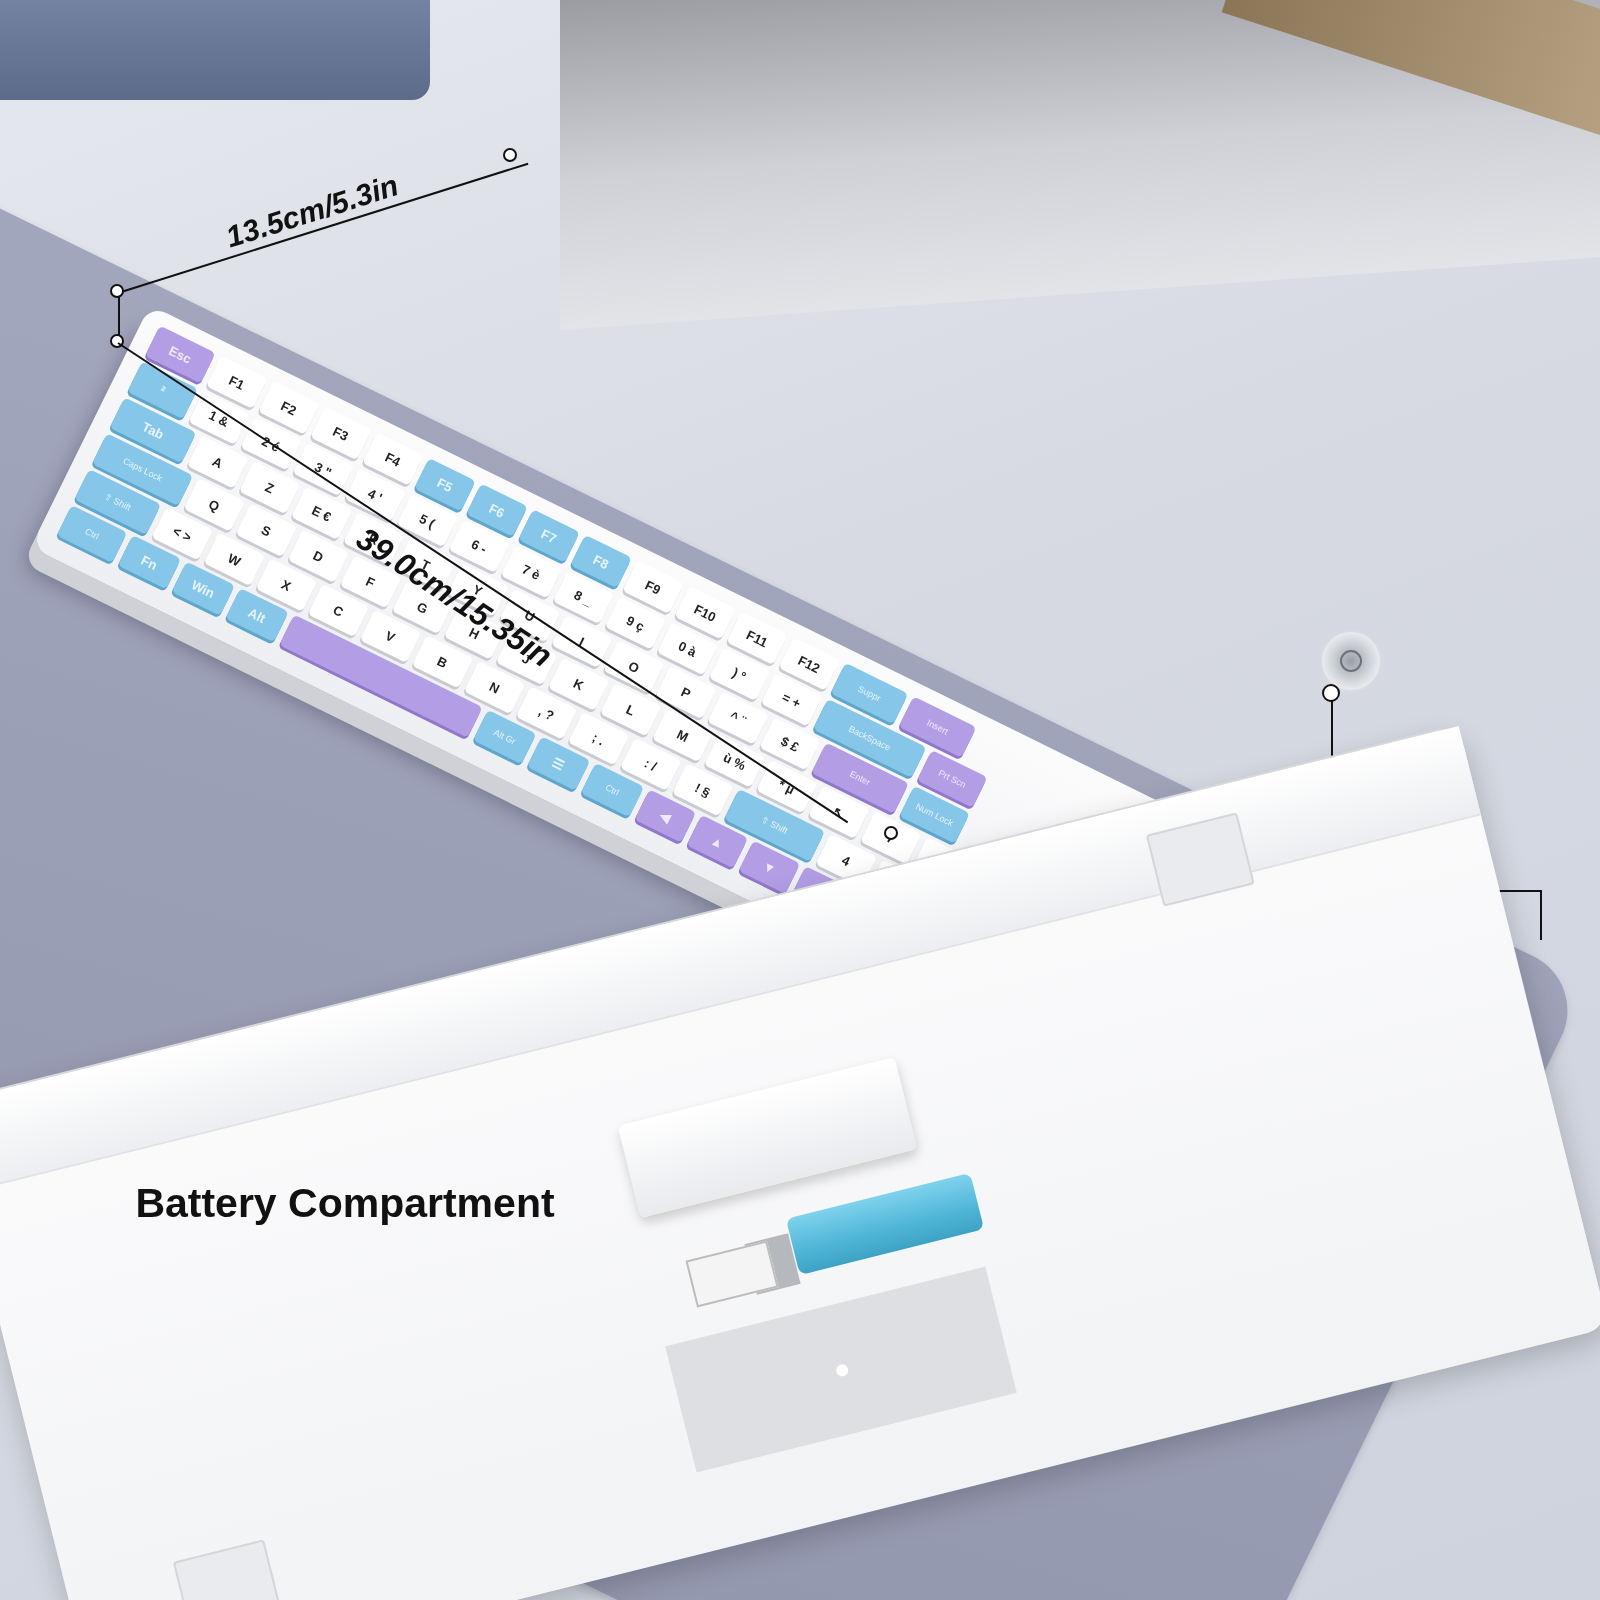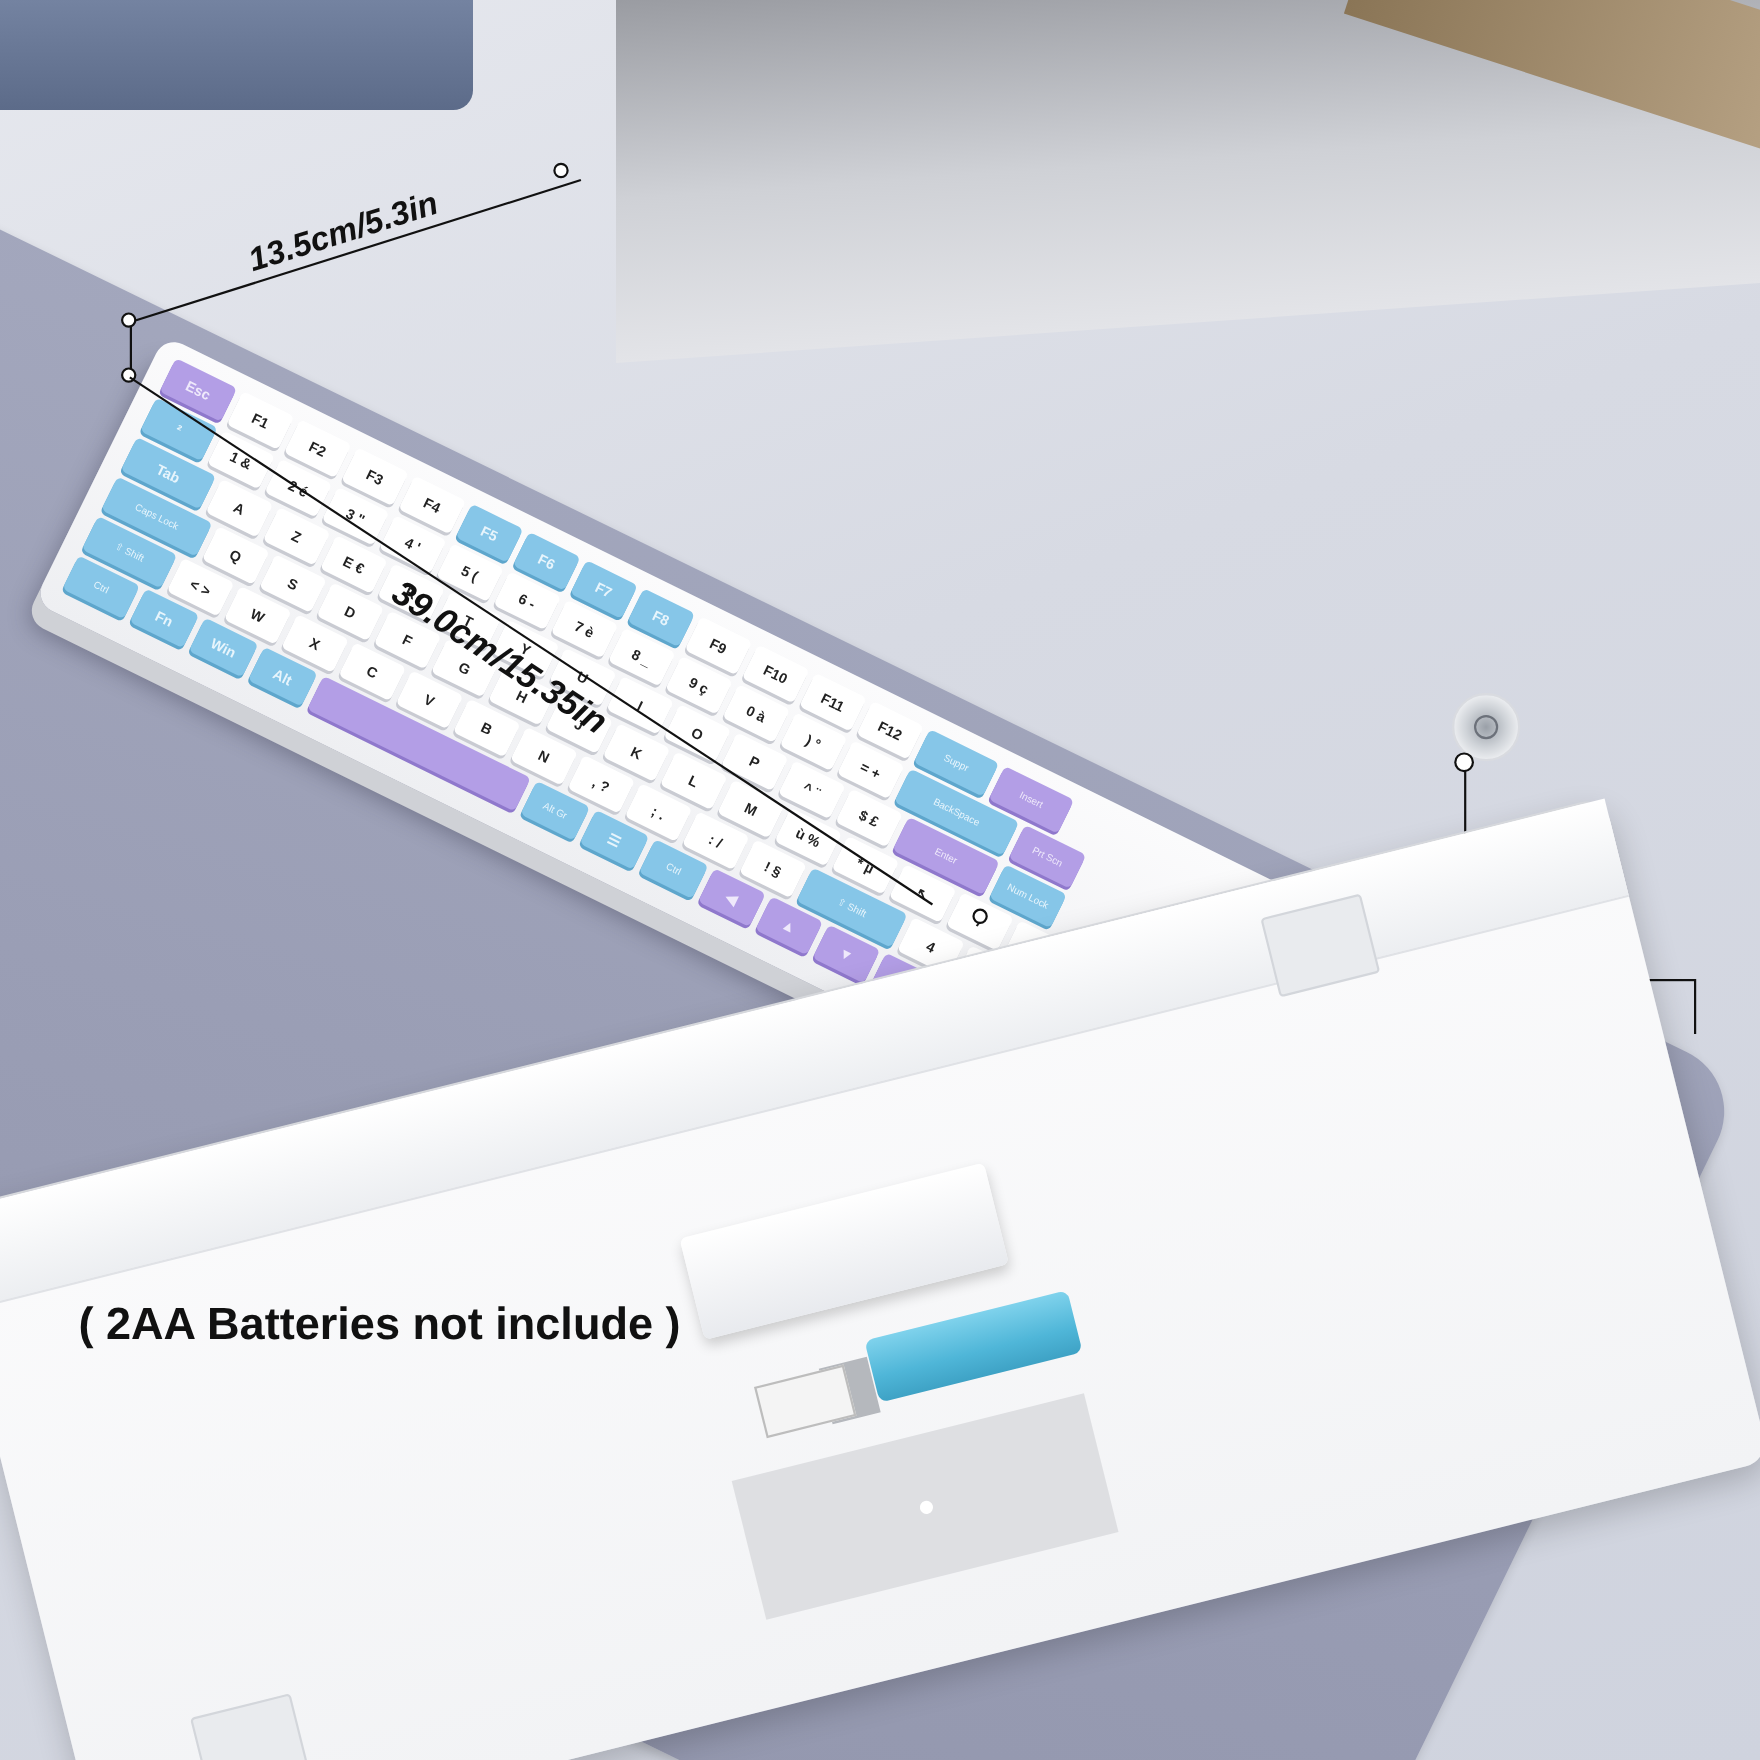--- a/index.html
+++ b/index.html
@@ -261,14 +261,14 @@
   <div class="abs label-plate" style="left:640px;top:410px;">
     <div class="abs label-hole" style="left:160px;top:60px;"></div>
   </div>
 </div>
 <div class="abs lid"></div>
 <div class="abs battery"></div>
 <div class="abs usb-metal"></div>
 <div class="abs usb"></div>
 
 <div class="abs battery-label">
-  <div>( 2AA Batteries not include )</div>
+  <div>Battery Compartment</div>
 </div>
 
 </body></html>

